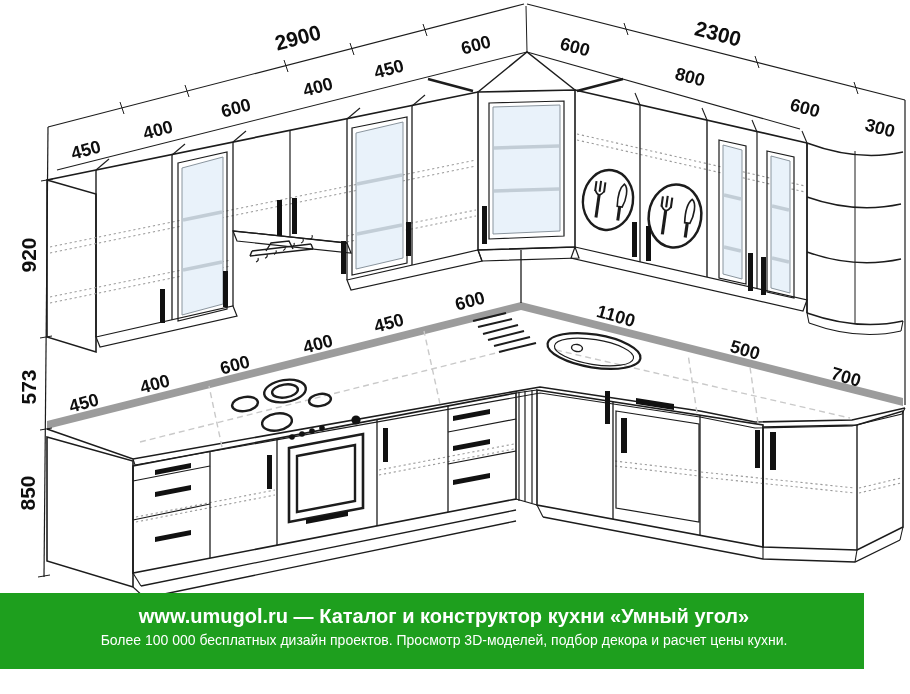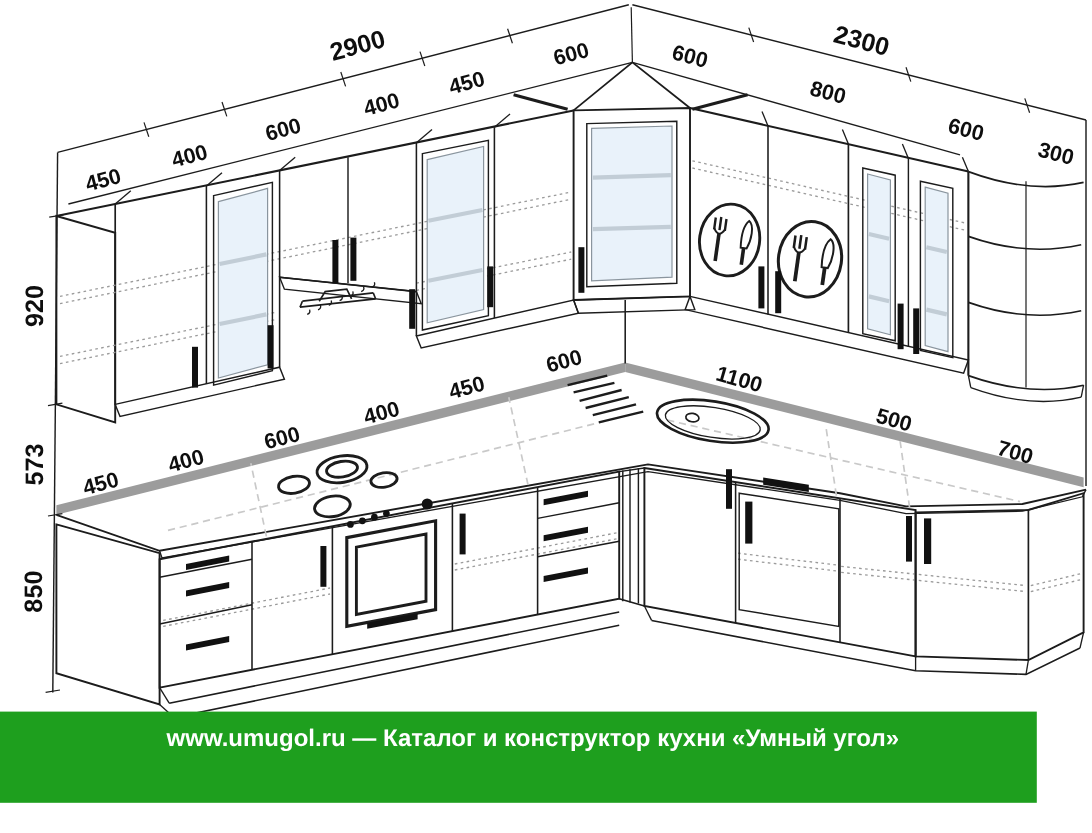--- a/index.html
+++ b/index.html
@@ -364,13 +364,14 @@
     <text class="dim-seg" x="846" y="383" transform="rotate(16,846,377)">700</text>
 
     <text class="dim-vert" x="29" y="262" transform="rotate(-90,29,255)">920</text>
     <text class="dim-vert" x="29" y="394" transform="rotate(-90,29,387)">573</text>
     <text class="dim-vert" x="28" y="500" transform="rotate(-90,28,493)">850</text>
   </g>
 </svg>
 
 <div id="banner">
   <div class="l1">www.umugol.ru — Каталог и конструктор кухни «Умный угол»</div>
+  <div class="l2">Более 100 000 бесплатных дизайн проектов. Просмотр 3D-моделей, подбор декора и расчет цены кухни.</div>
 </div>
 
 </body></html>

